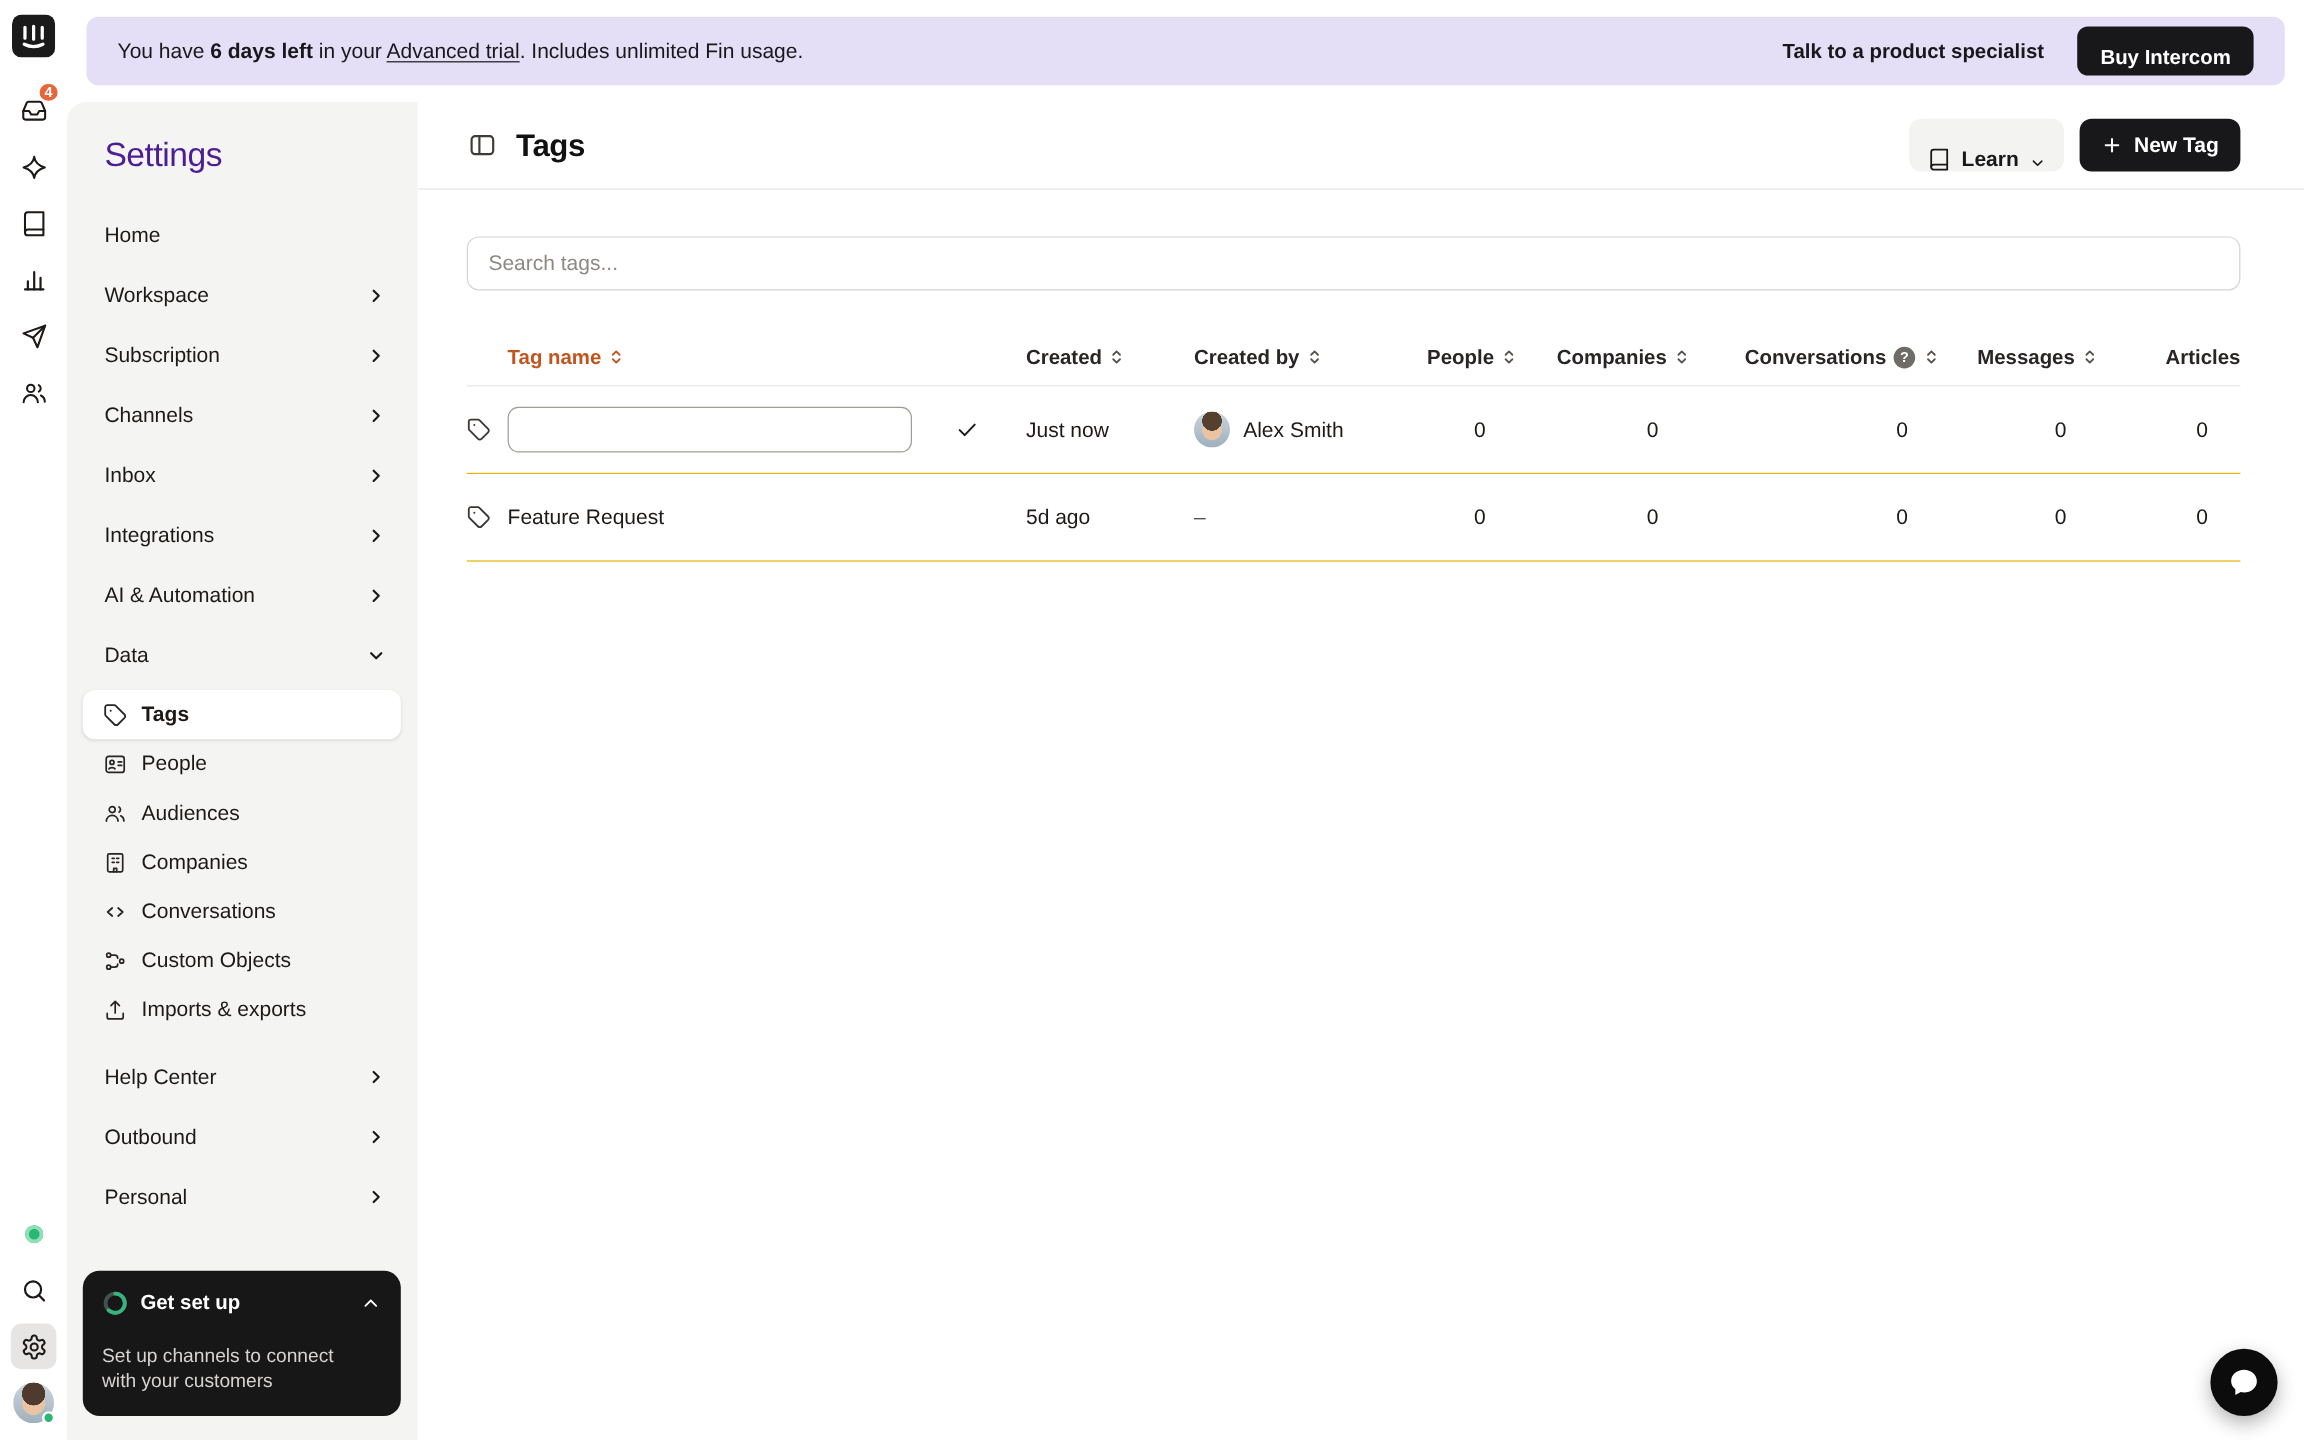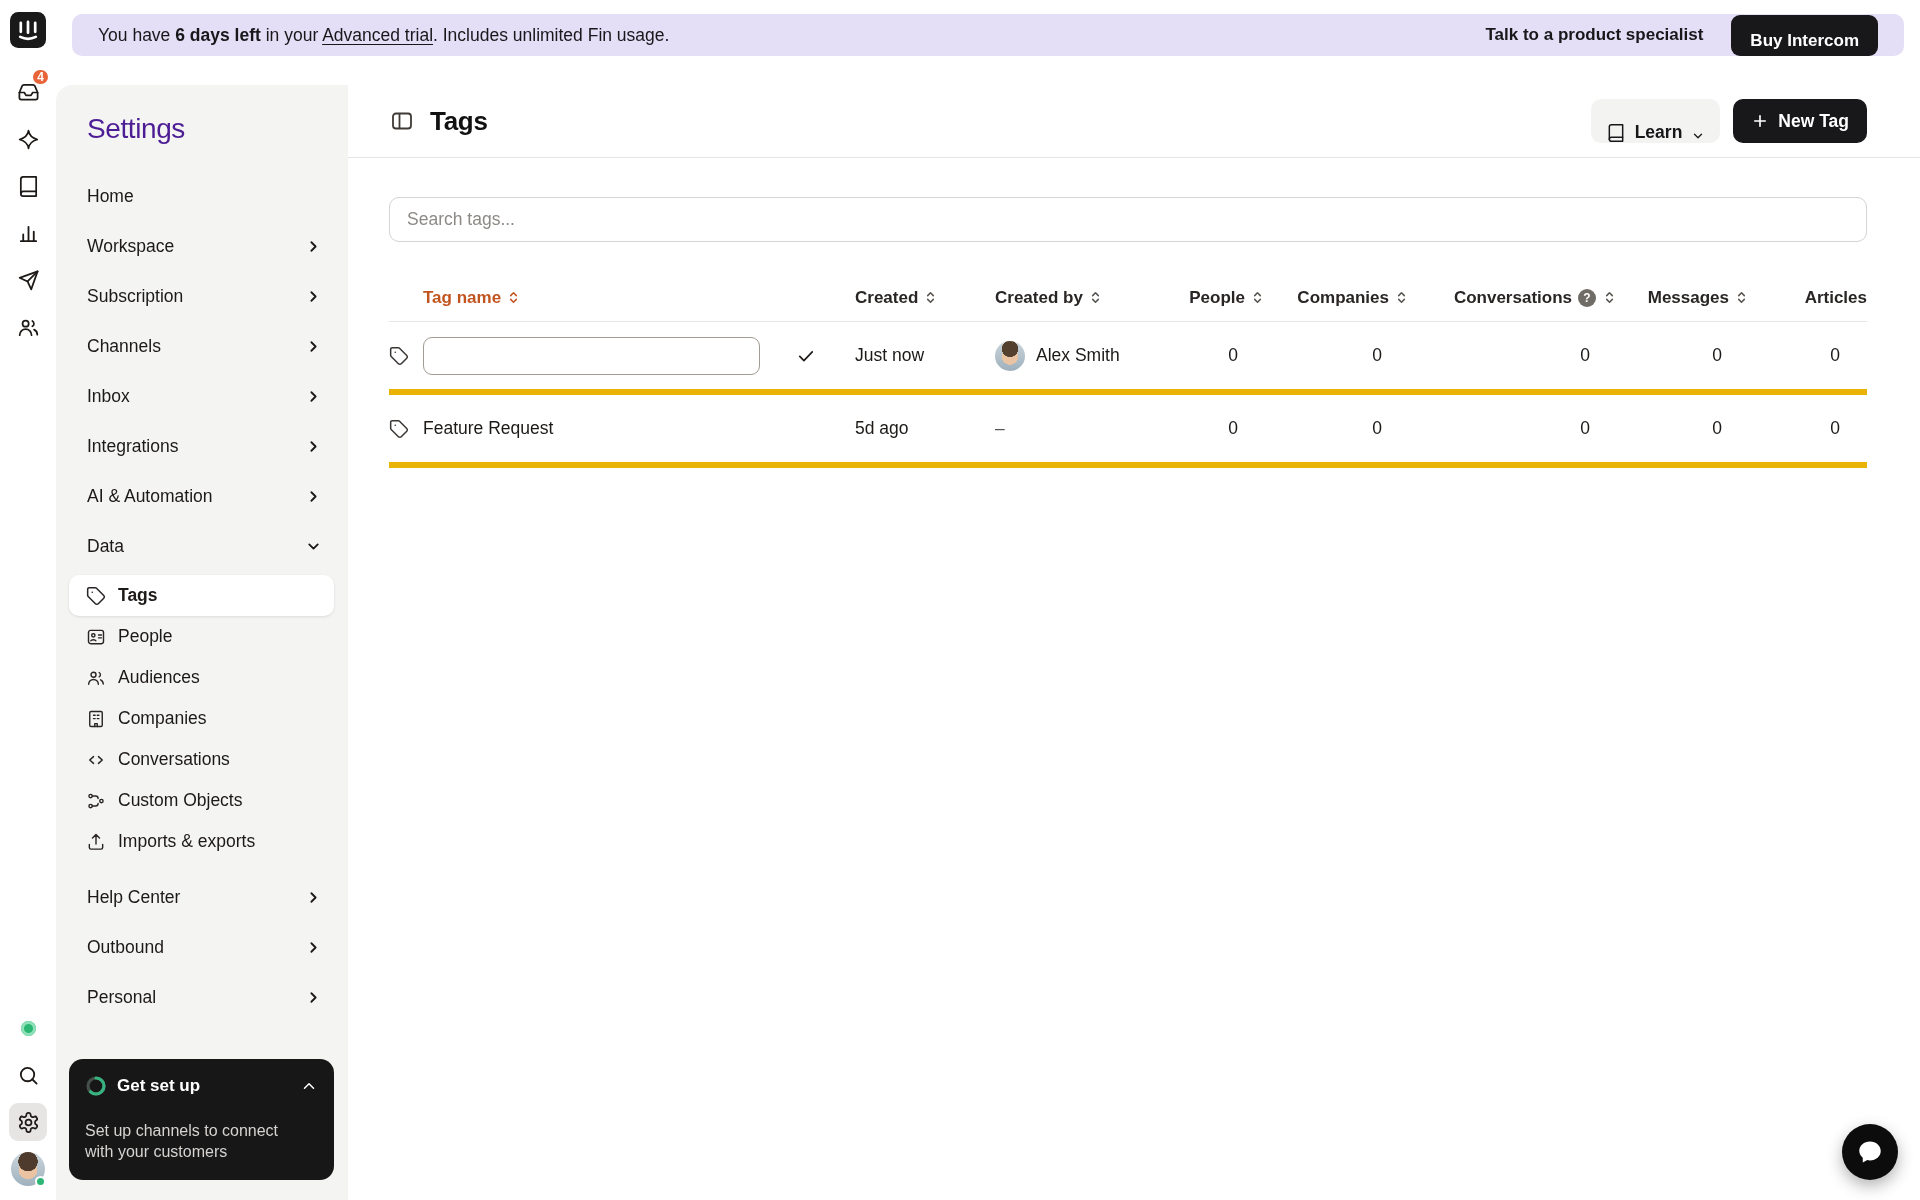--- a/index.html
+++ b/index.html
@@ -18,21 +18,21 @@
   .rail-btn.active{background:#e7e5e4}
   .rail-badge{position:absolute;top:-5px;right:-3px;min-width:19px;height:18px;background:#e8653a;color:#fff;font-size:12px;font-weight:700;border-radius:9px;display:grid;place-items:center;padding:0 4px;border:2px solid #fff}
   .rail-avatar{width:34px;height:34px;border-radius:50%;position:relative;background:
       radial-gradient(circle at 50% 28%, #4e3b2d 0 32%, rgba(0,0,0,0) 33%),
       radial-gradient(circle at 50% 52%, #eac3a2 0 38%, rgba(0,0,0,0) 39%),
       linear-gradient(180deg,#cdd6dd 0%,#9fb1bd 100%)}
   .presence-dot{position:absolute;right:-1px;bottom:-1px;width:11px;height:11px;border-radius:50%;background:#2bb673;border:2px solid #fff}
   .green-dot{width:15px;height:15px;border-radius:50%;background:#2bb673;box-shadow:inset 0 0 0 3px #8fe0b8}
 
   
-  .banner{position:absolute;left:72px;right:16px;top:14px;height:42px;background:#e4def6;border-radius:10px;display:flex;align-items:center;justify-content:space-between;padding:0 26px;font-size:17.5px;color:#18181b;z-index:4}
+  .banner{position:absolute;left:72px;right:16px;top:14px;height:57px;background:#e4def6;border-radius:10px;display:flex;align-items:center;justify-content:space-between;padding:0 26px;font-size:17.5px;color:#18181b;z-index:4}
   .banner-left b{font-weight:700}
   .banner-left .trial-link{text-decoration:underline;text-underline-offset:3px}
   .banner-right{display:flex;align-items:center;gap:28px}
   .specialist-link{font-weight:700;font-size:17px}
   .buy-btn{background:#18181b;color:#fff;height:41px;padding:16px 19px;border-radius:9px;font-size:17px;font-weight:700;display:grid;place-items:center}
 
   
   .app-body{position:absolute;top:85px;left:56px;right:0;bottom:0;display:flex}
 
   
@@ -68,21 +68,21 @@
   
   .tags-table{margin-top:32px}
   .trow{display:grid;grid-template-columns:34px minmax(0,1fr) 140px 175px 95px 144px 208px 132px 118px;align-items:center}
   .thead{height:48px;border-bottom:1px solid #e9e7e4}
   .th{display:flex;align-items:center;gap:5px;font-size:17px;font-weight:600;color:#292524}
   .th.num{justify-content:flex-end}
   .th-name{color:#c2551f}
   .th-name .sort{color:#c2551f}
   .sort{width:15px;height:15px;color:#57534e}
   .help-dot{width:18px;height:18px;border-radius:50%;background:#6f6b66;color:#fff;font-size:12px;font-weight:700;display:grid;place-items:center;margin:0 1px}
-  .tdata{height:73px;border-bottom:6px solid #eab308;font-size:17.5px;color:#1c1917}
+  .tdata{height:73px;border-bottom:1px solid #eab308;font-size:17.5px;color:#1c1917}
   .td{display:flex;align-items:center;min-width:0}
   .td.num{justify-content:flex-end;padding-right:27px;font-variant-numeric:tabular-nums}
   .td-icon{color:#3a3633}
   .td-icon svg{width:20px;height:20px}
   .tagname-input{width:337px;height:38px;border:1.5px solid #a19c96;border-radius:9px;padding:0 12px;font-size:17px;font-family:inherit;outline:none;background:#fff}
   .check-btn{margin-left:36px;color:#1c1917;display:grid;place-items:center}
   .avatar-sm{width:30px;height:30px;border-radius:50%;margin-right:11px;flex-shrink:0;background:
       radial-gradient(circle at 50% 26%, #53402f 0 30%, rgba(0,0,0,0) 31%),
       radial-gradient(circle at 50% 52%, #eac3a2 0 37%, rgba(0,0,0,0) 38%),
       linear-gradient(180deg,#ccd5db 0%,#9db0bd 100%)}

